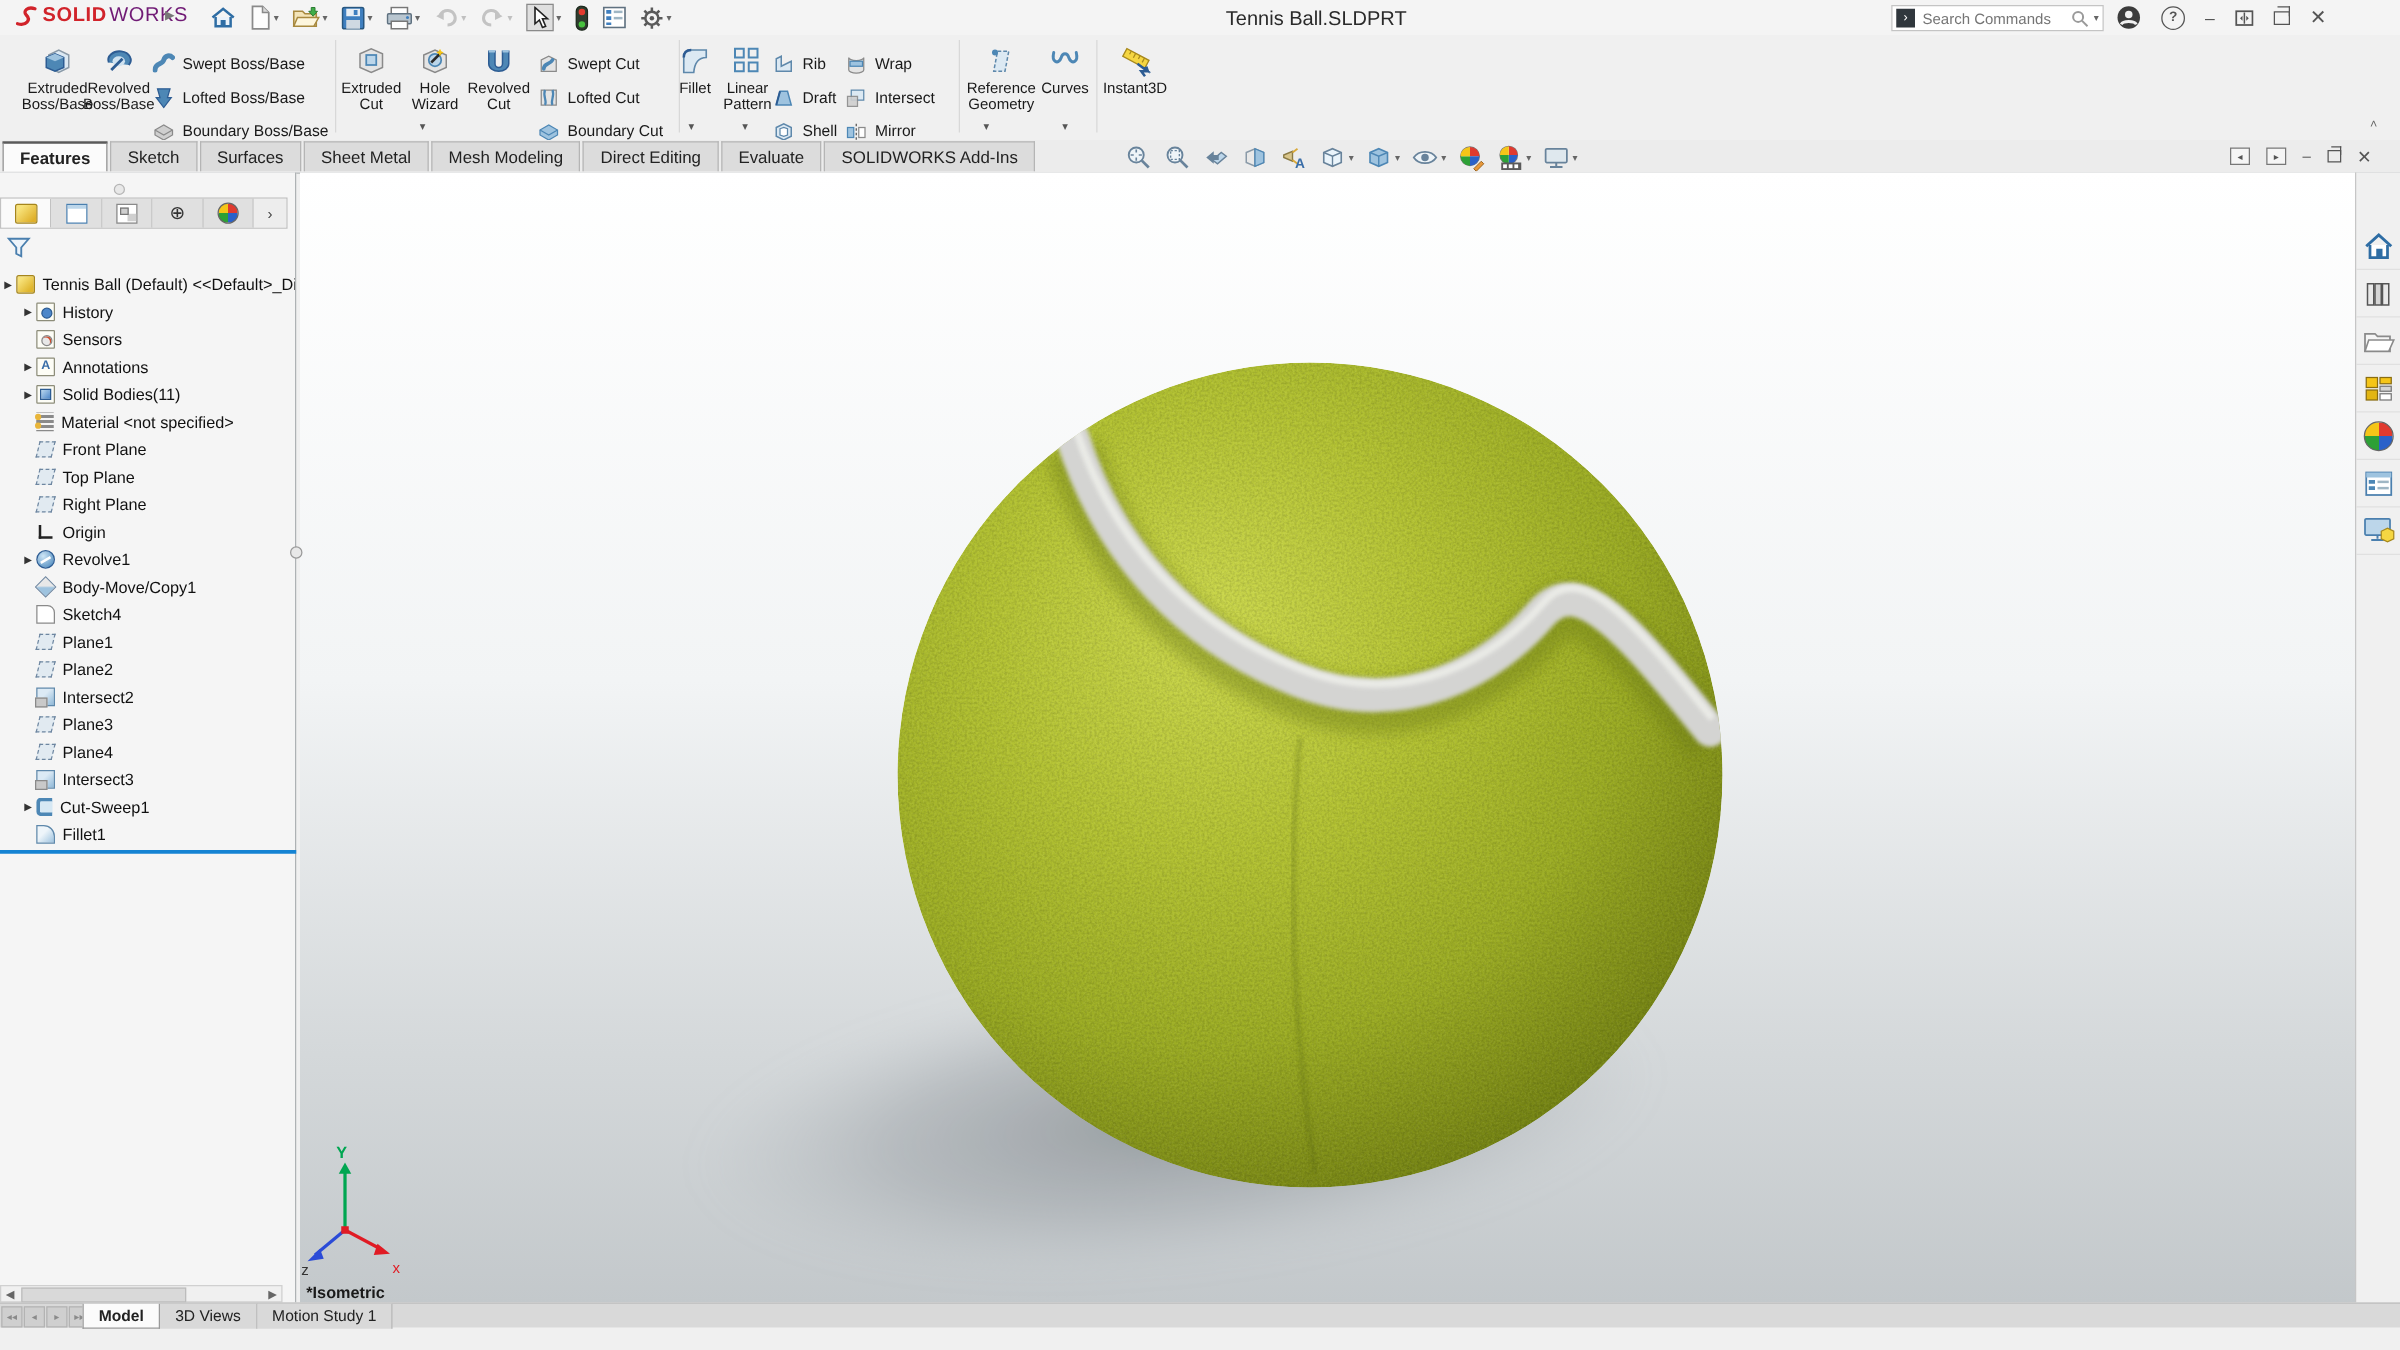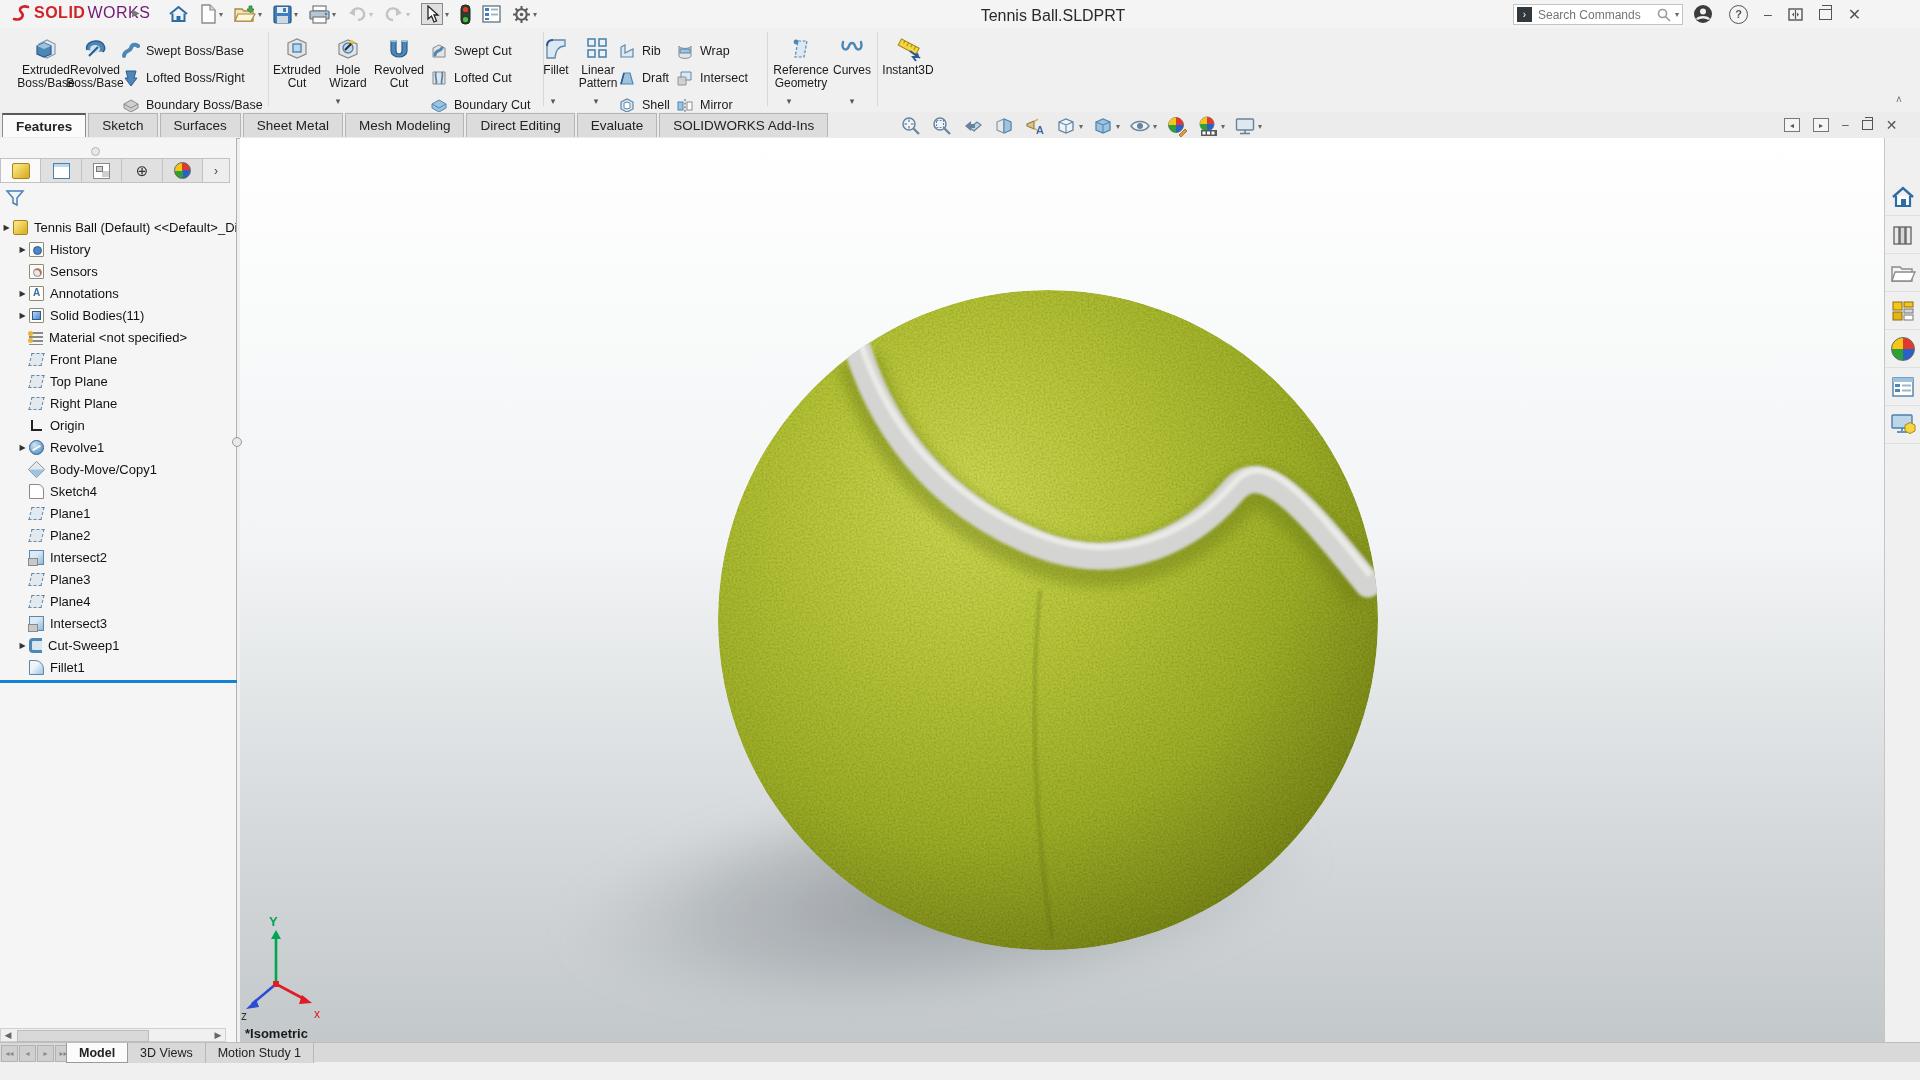--- a/index.html
+++ b/index.html
@@ -293,21 +293,21 @@
     <div class="rb-small" style="left:122px;top:14px;">
       <svg class="mi" width="18" height="18" viewBox="0 0 18 18">
           <path d="M2,14 C2,8 8,10 9,6 C10,2 14,2 16,4" stroke="#4d87b5" stroke-width="4" fill="none" stroke-linecap="round"></path>
         </svg>
       <span>Swept Boss/Base</span>
     </div>
     <div class="rb-small" style="left:122px;top:41px;">
       <svg class="mi" width="18" height="18" viewBox="0 0 18 18">
           <path d="M4,2 H14 L12,9 H15 L9,17 L3,9 H6 Z" fill="#4d87b5" stroke="#2d5c93" stroke-width="1"></path>
         </svg>
-      <span>Lofted Boss/Right</span>
+      <span>Lofted Boss/Base</span>
     </div>
     <div class="rb-small" style="left:122px;top:68px;">
       <svg class="mi" width="18" height="18" viewBox="0 0 18 18">
           <path d="M2,8 L9,4 L16,8 L16,12 L9,16 L2,12 Z" fill="#cfcfcf" stroke="#8a8a8a" stroke-width="1"></path>
           <path d="M2,8 L9,12 L16,8" stroke="#8a8a8a" fill="none"></path>
         </svg>
       <span>Boundary Boss/Base</span>
     </div>
     <div class="rsep" style="left:268px;"></div>
 

